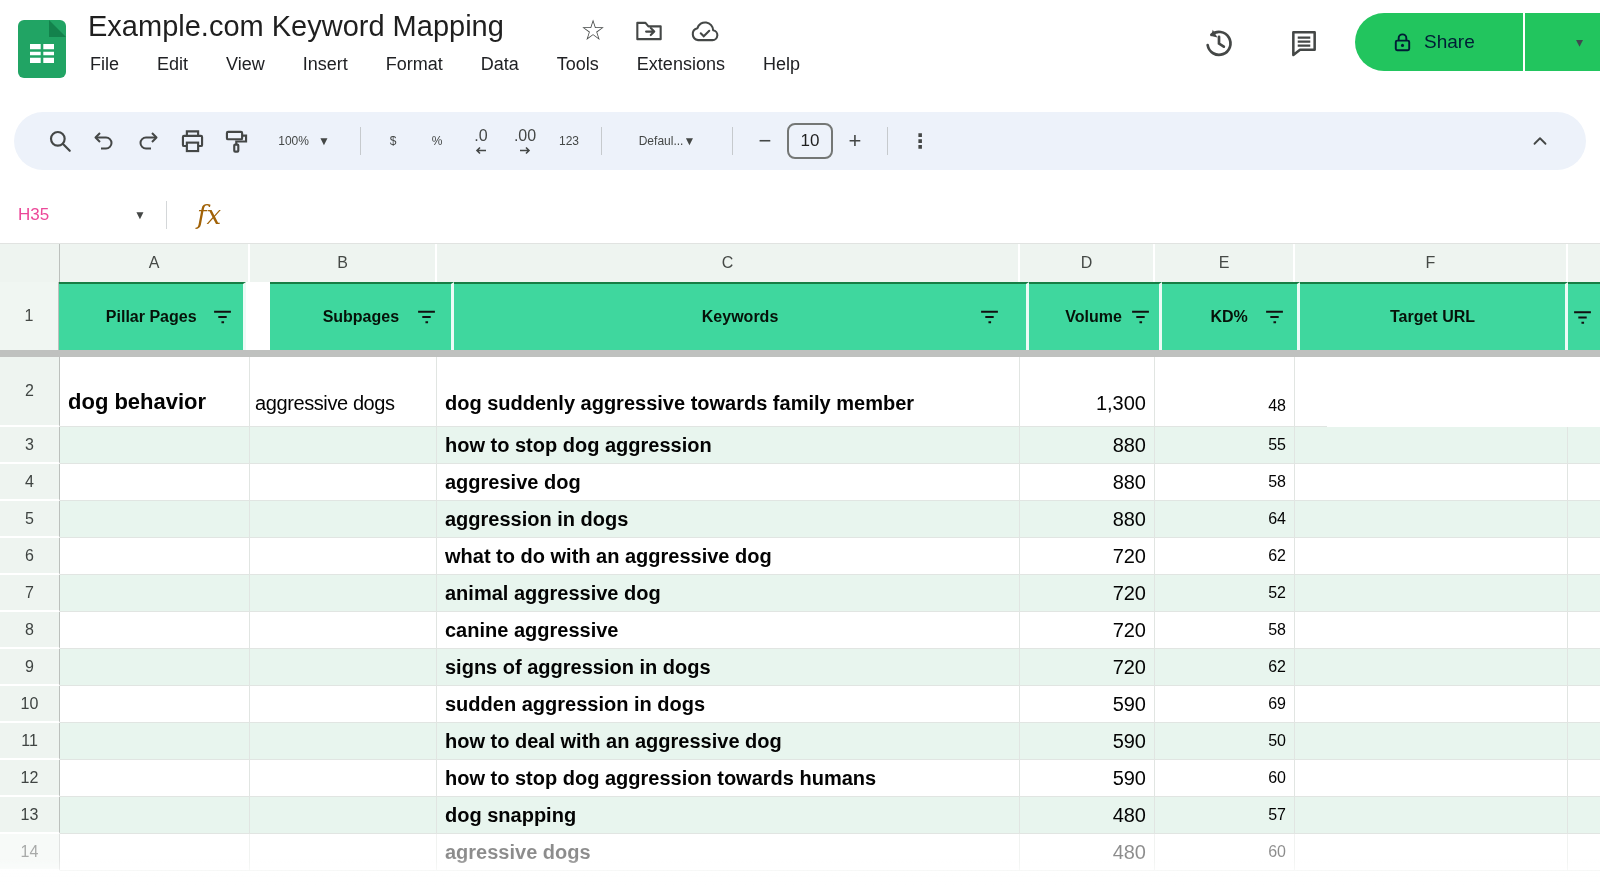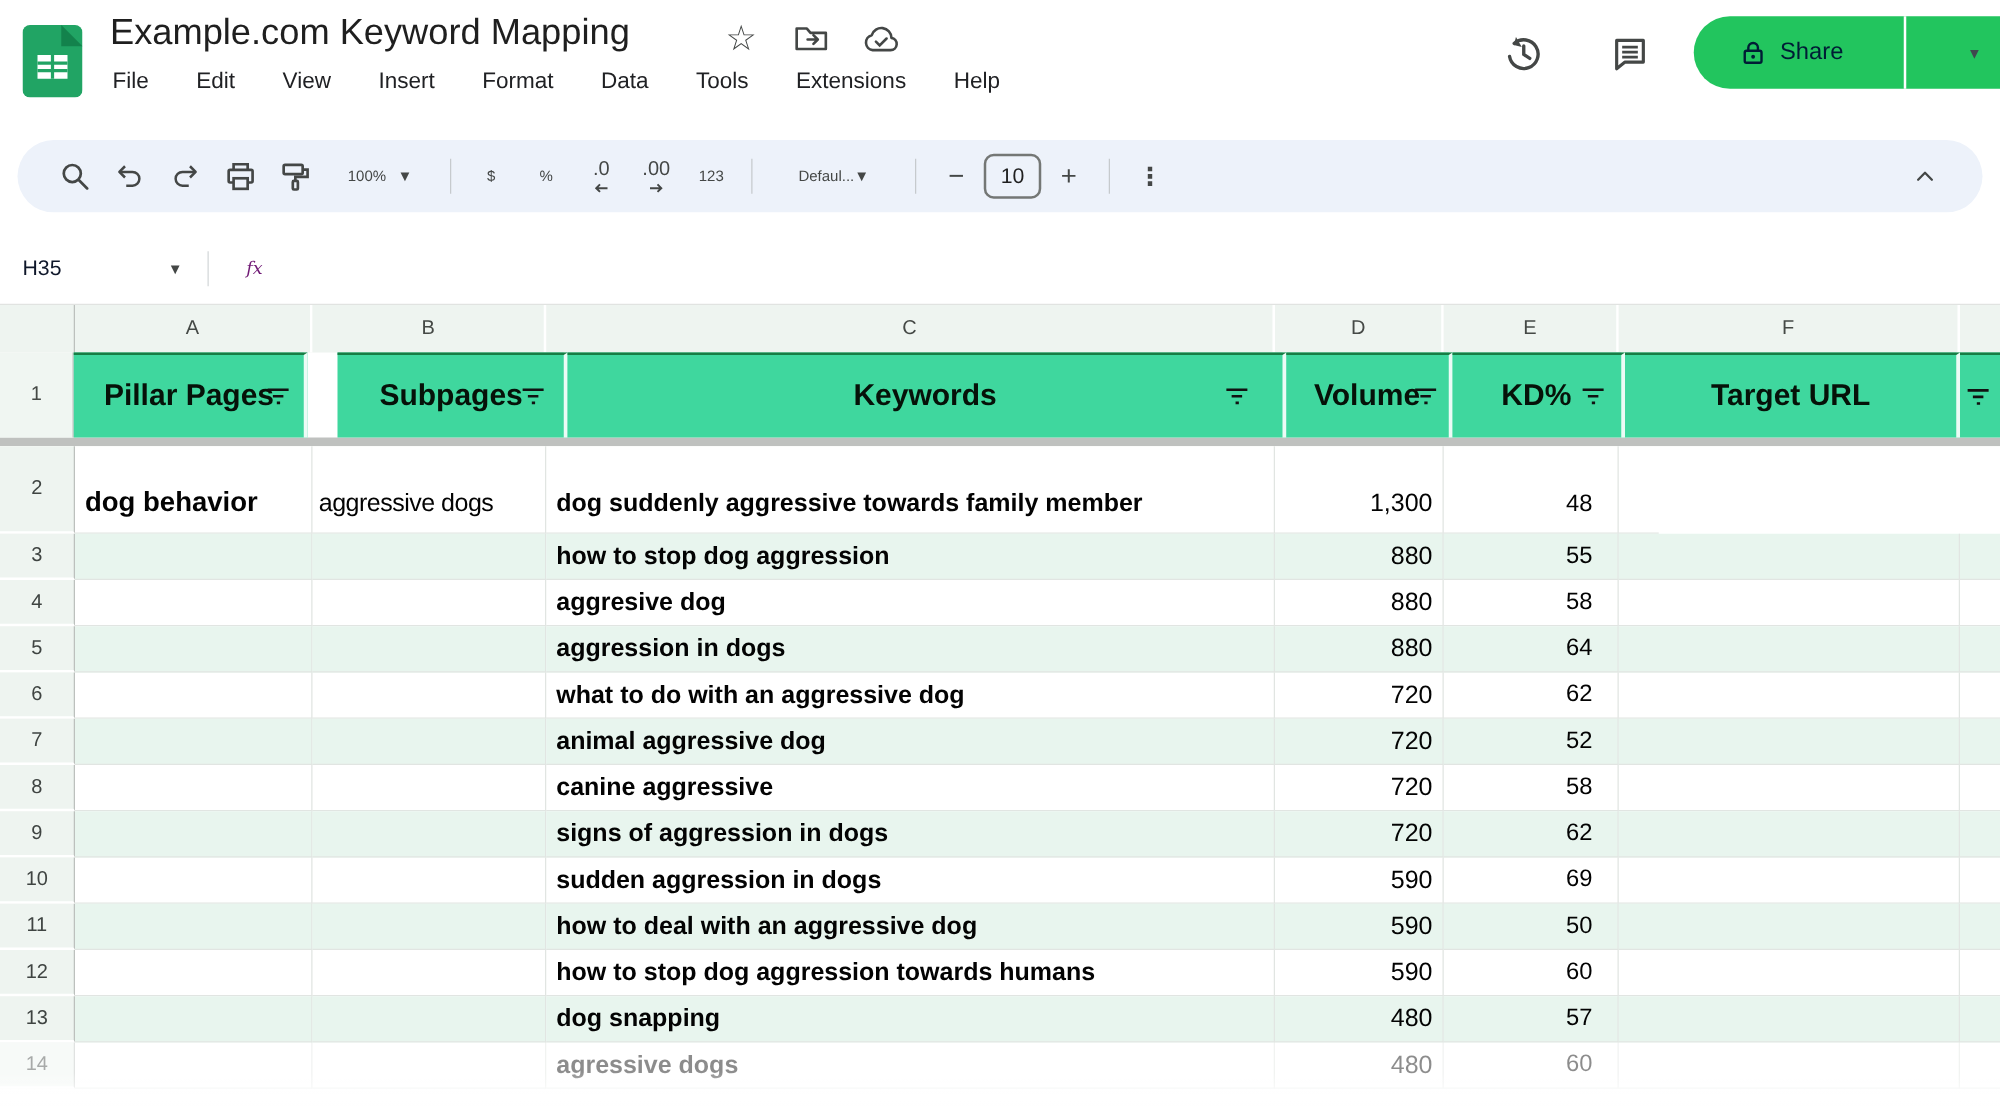--- a/index.html
+++ b/index.html
@@ -38,61 +38,61 @@
   .font-ctl { min-width:110px; }
   .size-box { width:46px; height:36px; border:2px solid #747775; border-radius:8px; display:flex; align-items:center; justify-content:center;
     font-size:17px; color:#1f1f1f; cursor:text; }
   .pm { font-size:22px; }
   .kebab { font-size:20px; font-weight:700; letter-spacing:0; }
   .toolbar-spacer { flex:1; }
 
   
   .formula-bar { height:74px; display:flex; align-items:center; padding:16px 0 0 10px; border-bottom:1px solid #e1e3e1; background:#fff; }
   .name-box { width:152px; display:flex; align-items:center; justify-content:space-between; padding:0 16px 0 8px; cursor:pointer; }
-  .name-box .ref { font-size:17px; color:#0f172a; }
+  .name-box .ref { font-size:17px; color:#ec4899; }
   .fb-sep { width:1px; height:28px; background:#d4d7d9; margin:0 4px; }
-  .fx { margin-left:26px; font-family:"DejaVu Serif",serif; font-style:italic; font-size:14px; color:#701a75; }
+  .fx { margin-left:26px; font-family:"DejaVu Serif",serif; font-style:italic; font-size:26px; color:#a16207; }
 
   
   :root {
     --wnum:60px; --wa:190px; --wb:187px; --wc:583px; --wd:135px; --we:140px; --wf:273px; --wg:32px;
     --green:#3fd79e; --band:#e8f5ee; --strip:#eef4f0; --gridline:#e1e5e2;
   }
   .letters { display:flex; height:38px; background:#fff; }
   .lcell { background:var(--strip); border-right:2px solid #fff; display:flex; align-items:center; justify-content:center;
     font-size:16px; color:#454946; cursor:pointer; }
   .lcorner { width:var(--wnum); background:var(--strip); border-right:1px solid #bcc0bd; }
   .l-a{width:var(--wa);} .l-b{width:var(--wb);} .l-c{width:var(--wc);} .l-d{width:var(--wd);}
   .l-e{width:var(--we);} .l-f{width:var(--wf);} .l-g{width:var(--wg); border-right:none;}
 
   .hdr-row { display:flex; height:68px; }
   .hnum { width:var(--wnum); background:#f0f6f2; border-right:1px solid #bcc0bd; display:flex; align-items:center; justify-content:center;
     font-size:16px; color:#454946; cursor:pointer; }
   .hcell { position:relative; background:var(--green); border-top:2px solid #177d44; border-right:3px solid rgba(255,255,255,.9);
-    display:flex; align-items:center; justify-content:center; font-weight:700; font-size:24px; color:#061209; cursor:pointer; }
+    display:flex; align-items:center; justify-content:center; font-weight:700; font-size:16px; color:#061209; cursor:pointer; }
   .h-a{width:var(--wa);} .h-b{width:var(--wb);margin-left:24px;} .h-c{width:var(--wc);} .h-d{width:var(--wd);}
   .h-e{width:var(--we);} .h-f{width:var(--wf);} .h-g{width:var(--wg); border-right:none; justify-content:flex-start; padding-left:4px;}
   .flt { position:absolute; top:50%; transform:translateY(-50%); cursor:pointer; }
   .h-a .flt{right:10px;} .h-b .flt{right:14px;} .h-c .flt{right:26px;} .h-d .flt{right:8px;} .h-e .flt{right:12px;}
   .h-g .flt{position:static; transform:none;}
 
   .frozen-bar { height:7px; background:#bfc1bf; }
 
   .row { display:flex; height:37px; background:#fff; }
   .row.row-tall { height:70px; }
   .cell { border-right:1px solid var(--gridline); border-bottom:1px solid var(--gridline); display:flex; align-items:center;
     overflow:hidden; white-space:nowrap; cursor:cell; color:#030303; }
   .row.band .cell { background:var(--band); }
   .num { width:var(--wnum); justify-content:center; background:var(--strip) !important; border-right:1px solid #bcc0bd;
     border-bottom:2px solid #fff; font-size:16px; color:#3f4442; cursor:pointer; }
   .ca { width:var(--wa); font-weight:700; font-size:22px; padding-left:8px; }
   .cb { width:var(--wb); font-size:20px; letter-spacing:-0.4px; padding-left:5px; }
   .cc { width:var(--wc); font-weight:700; font-size:20px; padding-left:8px; }
   .cd { width:var(--wd); justify-content:flex-end; padding-right:8px; font-size:20px; }
-  .ce { width:var(--we); justify-content:flex-end; padding-right:20px; font-size:19px; }
+  .ce { width:var(--we); justify-content:flex-end; padding-right:8px; font-size:16px; }
   .cf { width:var(--wf); padding-left:6px; font-size:18px; }
   .cg { width:var(--wg); border-right:none; }
   .row-tall .ca, .row-tall .cb, .row-tall .cc, .row-tall .cd, .row-tall .ce { align-items:flex-end; padding-bottom:11px; }
   .url { color:#1155cc; text-decoration:underline; display:flex; flex-direction:column; line-height:1.75; cursor:pointer; }
   .row.faded { opacity:.45; }
   .bottom-fade { position:fixed; left:0; bottom:0; width:1600px; height:28px; pointer-events:none;
     background:linear-gradient(rgba(255,255,255,0), rgba(255,255,255,0.95)); }
 
   svg.icon { display:block; }
 </style>

